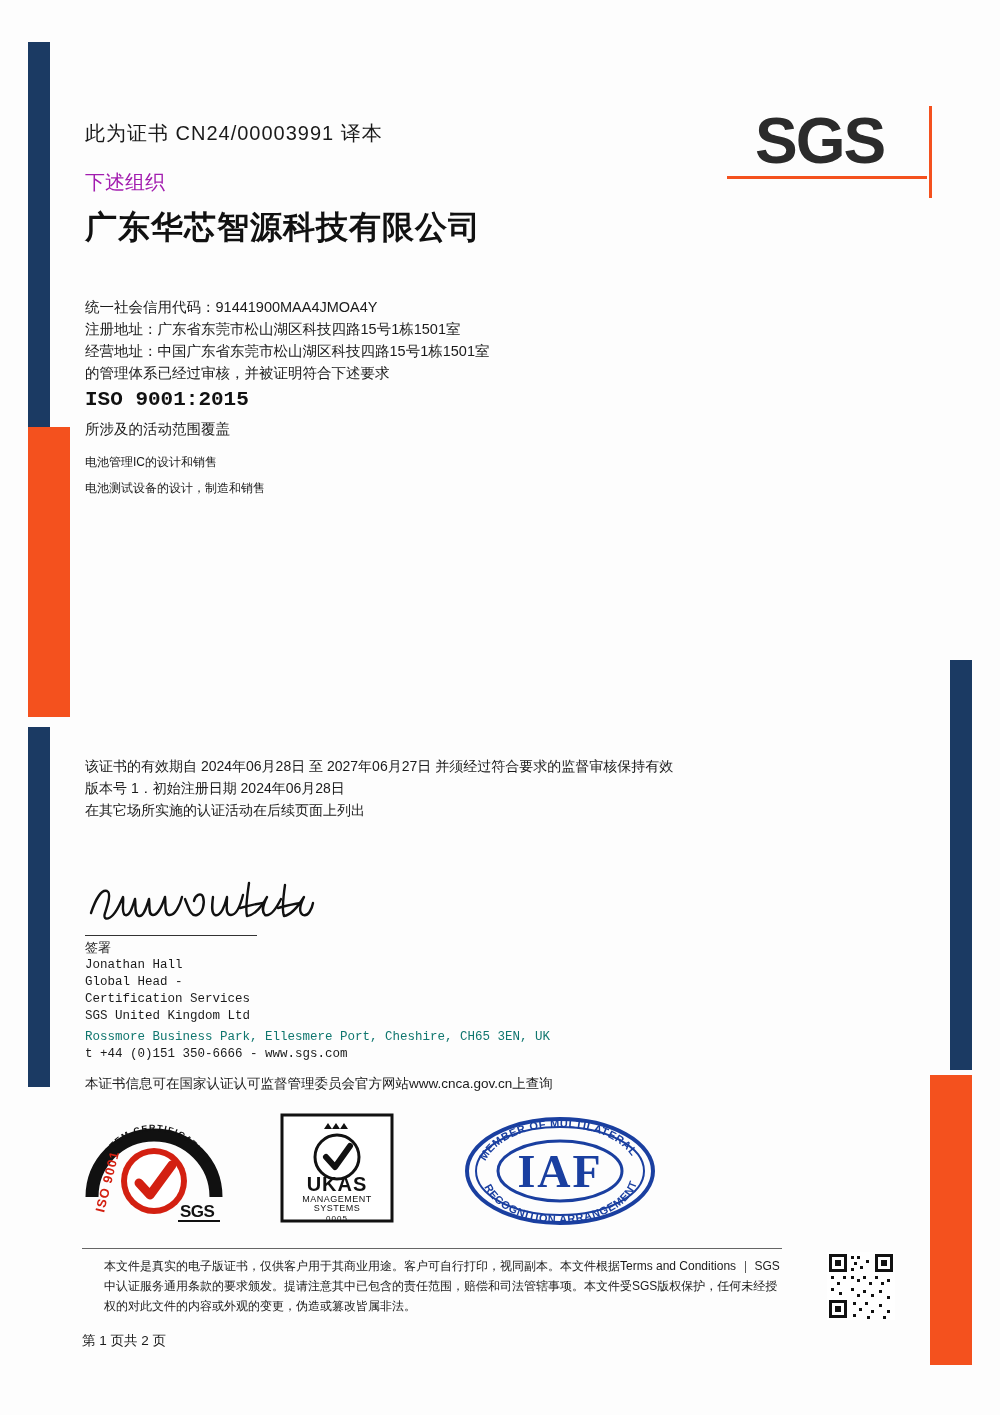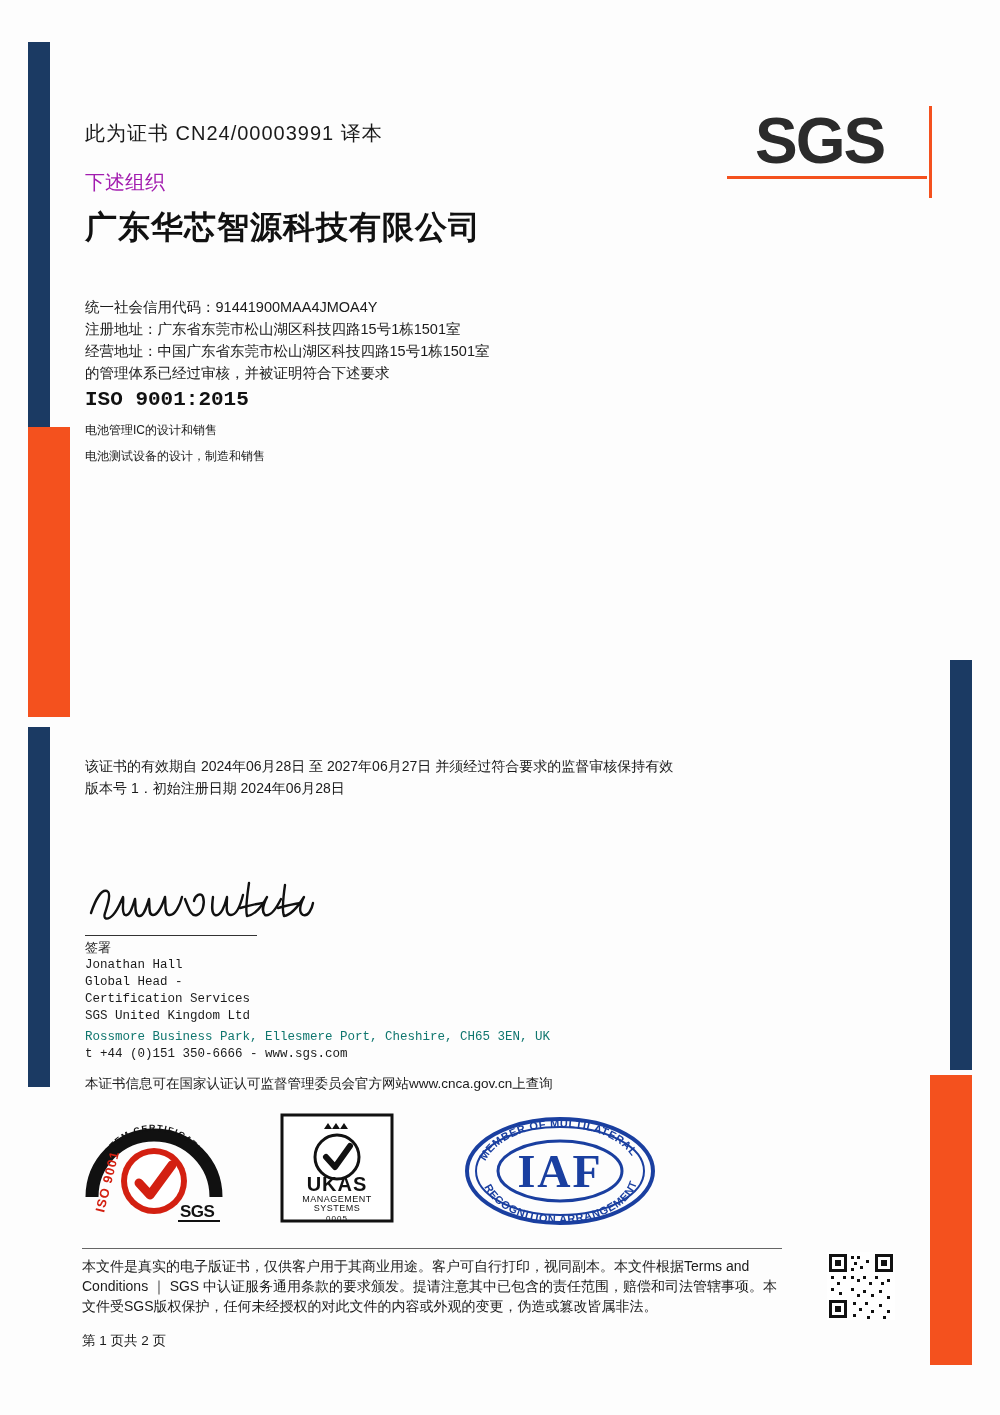--- a/index.html
+++ b/index.html
@@ -205,23 +205,24 @@
     top: 1248px;
     width: 700px;
   }
   .footer-rule {
     width: 700px;
     height: 1px;
     background: #666;
     margin-bottom: 7px;
   }
   .footer-text {
-    font-size: 14px;
+    font-size: 12px;
     line-height: 20px;
     color: #1a1a1a;
+    margin-left: 22px;
   }
   .page-num {
     position: absolute;
     left: 82px;
     top: 1332px;
     font-size: 13.5px;
     color: #1a1a1a;
   }
   .qr {
     position: absolute;
@@ -253,27 +254,29 @@
     <div class="line-suborg">下述组织</div>
     <div class="company-name">广东华芯智源科技有限公司</div>
 
     <div class="detail-line">统一社会信用代码：91441900MAA4JMOA4Y</div>
     <div class="detail-line">注册地址：广东省东莞市松山湖区科技四路15号1栋1501室</div>
     <div class="detail-line">经营地址：中国广东省东莞市松山湖区科技四路15号1栋1501室</div>
     <div class="detail-line">的管理体系已经过审核，并被证明符合下述要求</div>
 
     <div class="standard">ISO 9001:2015</div>
 
+    <div class="scope-head">所涉及的活动范围覆盖</div>
     <div class="scope-line">电池管理IC的设计和销售</div>
     <div class="scope-line">电池测试设备的设计，制造和销售</div>
   </div>
 
   <div class="validity">
     <div class="v-line">该证书的有效期自  2024年06月28日  至  2027年06月27日  并须经过符合要求的监督审核保持有效</div>
     <div class="v-line">版本号 1．初始注册日期  2024年06月28日</div>
+    <div class="v-line">在其它场所实施的认证活动在后续页面上列出</div>
   </div>
 
   <div class="signature-block">
     <div class="sig-img">
       <svg width="230" height="58" viewBox="0 0 230 58">
         <g fill="none" stroke="#111" stroke-width="2.4" stroke-linecap="round" stroke-linejoin="round">
           <path d="M6 38 C10 26, 16 14, 22 16 C27 18, 22 32, 20 38 C18 44, 22 46, 28 40 C33 35, 36 26, 38 22 C39 27, 36 38, 40 40 C45 42, 48 30, 50 24 C51 30, 49 40, 54 41 C59 42, 62 30, 64 24 C65 31, 63 40, 68 40 C74 40, 78 28, 80 22 C81 29, 79 39, 84 40 C90 41, 95 30, 97 22"></path>
           <path d="M100 24 C104 34, 106 42, 112 40 C118 38, 120 28, 118 22 C116 17, 110 20, 109 26"></path>
           <path d="M128 22 C127 30, 126 38, 130 40 C136 42, 140 30, 142 22 C142 30, 140 40, 146 40 C152 40, 156 28, 158 20"></path>
           <path d="M164 8 C162 22, 160 34, 162 41 C170 40, 178 30, 182 22 C178 30, 176 36, 180 40 C186 42, 192 32, 196 24"></path>

